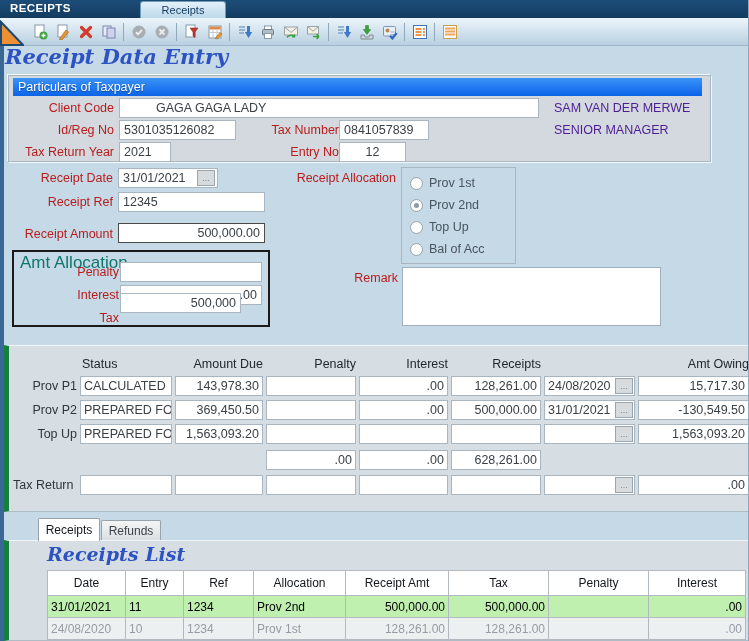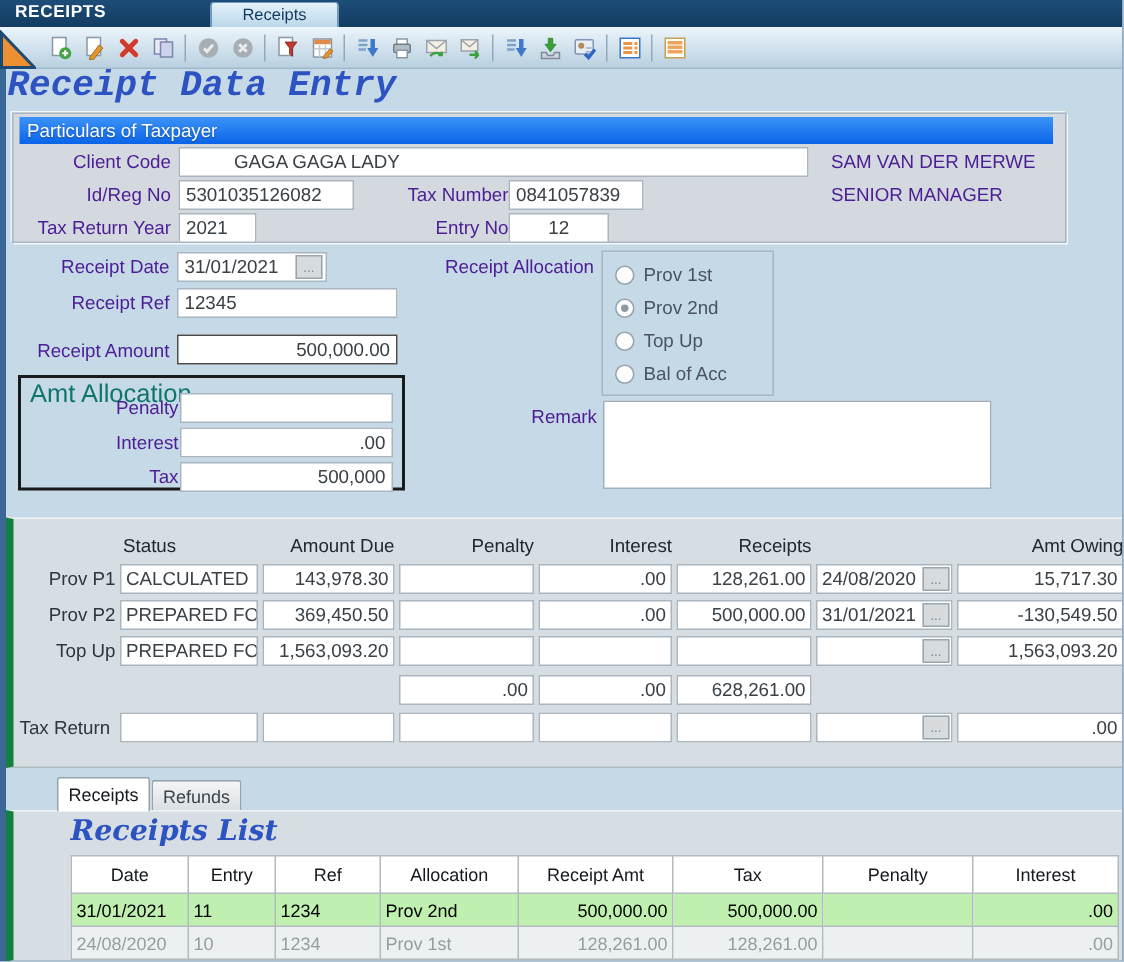--- a/index.html
+++ b/index.html
@@ -19,21 +19,21 @@
   .toolbar{position:absolute;left:0;top:18px;width:749px;height:28px;background:linear-gradient(#ecf5fb,#b9d0e0);
     border-bottom:1px solid #9db8ca;display:flex;align-items:center;padding-left:28px;}
   .fold{position:absolute;left:0;top:2px;}
   .tbtn{width:21px;height:21px;display:flex;align-items:center;justify-content:center;background:transparent;border:0;padding:0;margin:0 1px;cursor:pointer;}
   .tsep{width:1px;height:18px;background:#8fa9bd;margin:0 3px;}
   
   .big-heading{position:absolute;font-family:"DejaVu Serif", serif;font-style:italic;font-weight:bold;color:#2d53c2;white-space:nowrap;}
   
   .left-edge{position:absolute;left:0;top:46px;width:4px;height:595px;background:#3a6896;}
   
-  .lbl{position:absolute;text-align:right;white-space:nowrap;color:#4c1d95;}
+  .lbl{position:absolute;text-align:right;white-space:nowrap;color:#b91c1c;}
   .inp{position:absolute;height:20px;background:#fff;border:1px solid #a9b6c0;color:#3a4147;
     display:flex;align-items:center;padding:0 4px;overflow:hidden;white-space:nowrap;}
   .inp.num{justify-content:flex-end;}
   .inp.center{justify-content:center;}
   .dots{width:18px;height:16px;background:#d7dbde;border:1px solid #9aa6af;color:#7c868e;font-size:9px;
     display:flex;align-items:center;justify-content:center;margin-left:auto;margin-right:-2px;cursor:pointer;flex:0 0 auto;}
   
   .particulars{position:absolute;left:8px;top:75px;width:703px;height:87px;background:#d3d9de;
     border:1px solid #a8b6c2;box-shadow:-1px -1px 0 #f2f7fa, 1px 1px 0 #f2f7fa;}
   .p-header{position:absolute;left:4px;top:2px;width:689px;height:18px;background:linear-gradient(#3b93f7,#0a64e8);
@@ -231,21 +231,21 @@
     <button class="tbtn">
         <span>
           <svg width="16" height="16">
             <rect x="1.5" y="1.5" width="13" height="13" fill="#fff" stroke="#c8a04e"></rect>
             <path d="M3 4.5 h10 M3 7.5 h10 M3 10.5 h10" stroke="#eda55c" stroke-width="2.2"></path>
           </svg>
         </span>
       </button>
   </div>
 
-  <div class="big-heading" style="left:5px;top:44px;font-size:24px;font-family:Liberation Mono, monospace;">Receipt Data Entry</div>
+  <div class="big-heading" style="left:5px;top:44px;font-size:21px;">Receipt Data Entry</div>
   <div class="left-edge"></div>
 
   <div class="particulars">
     <div class="p-header">Particulars of Taxpayer</div>
     <div class="lbl" style="left:10px;top:25px;width:95px;">Client Code</div>
     <div class="inp" style="left:110px;top:22px;width:420px;padding-left:36px;">GAGA GAGA LADY</div>
     <div class="staff" style="left:545px;top:25px;">SAM VAN DER MERWE</div>
     <div class="lbl" style="left:10px;top:47px;width:95px;">Id/Reg No</div>
     <div class="inp" style="left:110px;top:44px;width:117px;">5301035126082</div>
     <div class="lbl" style="left:247px;top:47px;width:83px;">Tax Number</div>
@@ -267,21 +267,21 @@
   <div class="lbl" style="left:8px;top:227px;width:105px;">Receipt Amount</div>
   <div class="inp num" style="left:118px;top:223px;width:147px;border-color:#4a4a4a;">500,000.00</div>
 
   <div class="amt-box">
     <div class="amt-title">Amt Allocation</div>
     <div class="lbl" style="left:20px;top:13px;width:85px;">Penalty</div>
     <div class="inp num" style="left:106px;top:10px;width:142px;"></div>
     <div class="lbl" style="left:20px;top:36px;width:85px;">Interest</div>
     <div class="inp num" style="left:106px;top:33px;width:142px;">.00</div>
     <div class="lbl" style="left:20px;top:59px;width:85px;">Tax</div>
-    <div class="inp num" style="left:106px;top:56px;width:142px;">500,000</div>
+    <div class="inp num" style="left:106px;top:41px;width:121px;">500,000</div>
   </div>
 
   <div class="lbl" style="left:283px;top:171px;width:113px;">Receipt Allocation</div>
   <div class="radio-box">
     <div class="radio-row" style="top:8px;">
         <span class="rc"></span>
         <span>Prov 1st</span>
       </div>
     <div class="radio-row checked" style="top:30px;">
         <span class="rc"></span>

